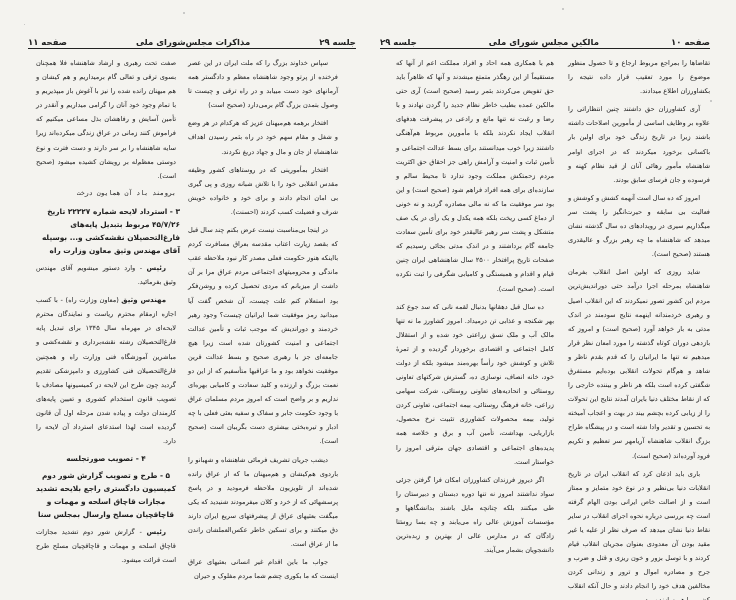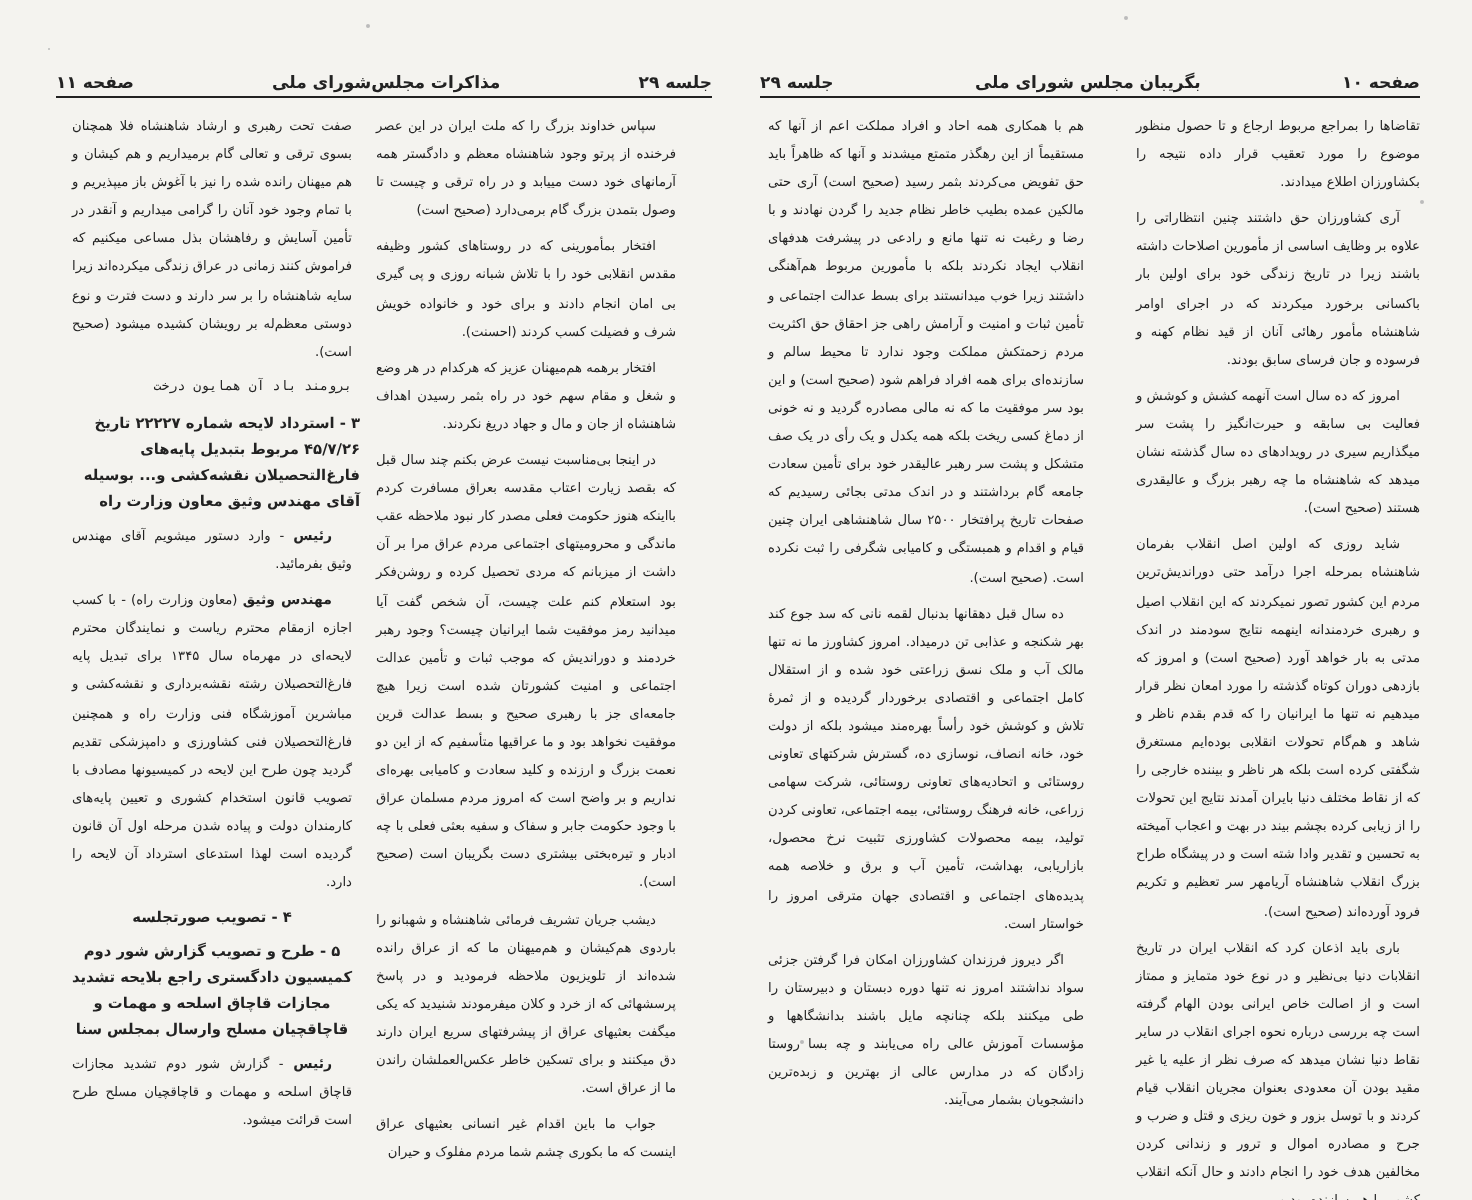--- a/index.html
+++ b/index.html
@@ -29,21 +29,21 @@
   .header span { padding-bottom:1px; white-space:nowrap; }
   .col {
     position:absolute; top:52px;
     direction:rtl; text-align:justify;
     font-size:6.6px; line-height:14.1px;
     font-family:"DejaVu Sans", sans-serif;
   }
   .page.left .col.c1 { left:184px; width:158px; }   
   .page.left .col.c2 { left:32px; width:148px; }    
   .page.right .col.c1 { left:196px; width:150px; }  
-  .page.right .col.c2 { left:12px; width:166px; }   
+  .page.right .col.c2 { left:24px; width:166px; }   
   .col p { margin:4px; text-indent:10px; }
   .col p.noind { text-indent:0; }
   .col .poem { text-align:right; text-indent:0;font-family:Liberation Mono, monospace; }
   .col h3 {
     margin:4px 0 4px 0; font-size:7.4px; line-height:13px;
     font-weight:bold; text-align:center;
   }
   .col h3.left { text-align:right; }
   .speaker { font-weight:bold; font-size:7px; }
   .speck { position:absolute; background:#bbb; border-radius:50%; }
@@ -55,43 +55,43 @@
 
   <div class="page left">
     <div class="header">
       <span>جلسه ۲۹</span>
       <span>مذاکرات مجلس‌شورای ملی</span>
       <span>صفحه ۱۱</span>
     </div>
 
     <div class="col c1">
       <p>سپاس خداوند بزرگ را که ملت ایران در این عصر فرخنده از پرتو وجود شاهنشاه معظم و دادگستر همه آرمانهای خود دست مییابد و در راه ترقی و چیست تا وصول بتمدن بزرگ گام برمی‌دارد (صحیح است)</p>
+      <p>افتخار برهمه هم‌میهنان عزیز که هرکدام در هر وضع و شغل و مقام سهم خود در راه بثمر رسیدن اهداف شاهنشاه از جان و مال و جهاد دریغ نکردند.</p>
       <p>افتخار بمأمورینی که در روستاهای کشور وظیفه مقدس انقلابی خود را با تلاش شبانه روزی و پی گیری بی امان انجام دادند و برای خود و خانواده خویش شرف و فضیلت کسب کردند (احسنت).</p>
-      <p>افتخار برهمه هم‌میهنان عزیز که هرکدام در هر وضع و شغل و مقام سهم خود در راه بثمر رسیدن اهداف شاهنشاه از جان و مال و جهاد دریغ نکردند.</p>
       <p>در اینجا بی‌مناسبت نیست عرض بکنم چند سال قبل که بقصد زیارت اعتاب مقدسه بعراق مسافرت کردم بااینکه هنوز حکومت فعلی مصدر کار نبود ملاحظه عقب ماندگی و محرومیتهای اجتماعی مردم عراق مرا بر آن داشت از میزبانم که مردی تحصیل کرده و روشن‌فکر بود استعلام کنم علت چیست، آن شخص گفت آیا میدانید رمز موفقیت شما ایرانیان چیست؟ وجود رهبر خردمند و دوراندیش که موجب ثبات و تأمین عدالت اجتماعی و امنیت کشورتان شده است زیرا هیچ جامعه‌ای جز با رهبری صحیح و بسط عدالت قرین موفقیت نخواهد بود و ما عراقیها متأسفیم که از این دو نعمت بزرگ و ارزنده و کلید سعادت و کامیابی بهره‌ای نداریم و بر واضح است که امروز مردم مسلمان عراق با وجود حکومت جابر و سفاک و سفیه بعثی فعلی با چه ادبار و تیره‌بختی بیشتری دست بگریبان است (صحیح است).</p>
       <p>دیشب جریان تشریف فرمائی شاهنشاه و شهبانو را باردوی هم‌کیشان و هم‌میهنان ما که از عراق رانده شده‌اند از تلویزیون ملاحظه فرمودید و در پاسخ پرسشهائی که از خرد و کلان میفرمودند شنیدید که یکی میگفت بعثیهای عراق از پیشرفتهای سریع ایران دارند دق میکنند و برای تسکین خاطر عکس‌العملشان راندن ما از عراق است.</p>
       <p>جواب ما باین اقدام غیر انسانی بعثیهای عراق اینست که ما بکوری چشم شما مردم مفلوک و حیران</p>
     </div>
 
     <div class="col c2">
       <p class="noind">صفت تحت رهبری و ارشاد شاهنشاه فلا همچنان بسوی ترقی و تعالی گام برمیداریم و هم کیشان و هم میهنان رانده شده را نیز با آغوش باز میپذیریم و با تمام وجود خود آنان را گرامی میداریم و آنقدر در تأمین آسایش و رفاهشان بذل مساعی میکنیم که فراموش کنند زمانی در عراق زندگی میکرده‌اند زیرا سایه شاهنشاه را بر سر دارند و دست فترت و نوع دوستی معظم‌له بر رویشان کشیده میشود (صحیح است).</p>
       <p class="poem">برومند باد آن همایون درخت</p>
       <h3 class="left">۳ - استرداد لایحه شماره ۲۲۲۲۷ تاریخ ۴۵/۷/۲۶ مربوط بتبدیل پایه‌های فارغ‌التحصیلان نقشه‌کشی و... بوسیله آقای مهندس وثیق معاون وزارت راه</h3>
       <p><span class="speaker">رئیس</span><span> - وارد دستور میشویم آقای مهندس وثیق بفرمائید.</span></p>
       <p><span class="speaker">مهندس وثیق</span><span> (معاون وزارت راه) - با کسب اجازه ازمقام محترم ریاست و نمایندگان محترم لایحه‌ای در مهرماه سال ۱۳۴۵ برای تبدیل پایه فارغ‌التحصیلان رشته نقشه‌برداری و نقشه‌کشی و مباشرین آموزشگاه فنی وزارت راه و همچنین فارغ‌التحصیلان فنی کشاورزی و دامپزشکی تقدیم گردید چون طرح این لایحه در کمیسیونها مصادف با تصویب قانون استخدام کشوری و تعیین پایه‌های کارمندان دولت و پیاده شدن مرحله اول آن قانون گردیده است لهذا استدعای استرداد آن لایحه را دارد.</span></p>
       <h3>۴ - تصویب صورتجلسه</h3>
       <h3>۵ - طرح و تصویب گزارش شور دوم کمیسیون دادگستری راجع بلایحه تشدید مجازات قاچاق اسلحه و مهمات و قاچاقچیان مسلح وارسال بمجلس سنا</h3>
       <p><span class="speaker">رئیس</span><span> - گزارش شور دوم تشدید مجازات قاچاق اسلحه و مهمات و قاچاقچیان مسلح طرح است قرائت میشود.</span></p>
     </div>
   </div>
 
   <div class="page right">
     <div class="header">
       <span>صفحه ۱۰</span>
-      <span>بگریبان مجلس شورای ملی</span>
+      <span>مالکین مجلس شورای ملی</span>
       <span>جلسه ۲۹</span>
     </div>
 
     <div class="col c1">
       <p class="noind">تقاضاها را بمراجع مربوط ارجاع و تا حصول منظور موضوع را مورد تعقیب قرار داده نتیجه را بکشاورزان اطلاع میدادند.</p>
       <p>آری کشاورزان حق داشتند چنین انتظاراتی را علاوه بر وظایف اساسی از مأمورین اصلاحات داشته باشند زیرا در تاریخ زندگی خود برای اولین بار باکسانی برخورد میکردند که در اجرای اوامر شاهنشاه مأمور رهائی آنان از قید نظام کهنه و فرسوده و جان فرسای سابق بودند.</p>
       <p>امروز که ده سال است آنهمه کشش و کوشش و فعالیت بی سابقه و حیرت‌انگیز را پشت سر میگذاریم سیری در رویدادهای ده سال گذشته نشان میدهد که شاهنشاه ما چه رهبر بزرگ و عالیقدری هستند (صحیح است).</p>
       <p>شاید روزی که اولین اصل انقلاب بفرمان شاهنشاه بمرحله اجرا درآمد حتی دوراندیش‌ترین مردم این کشور تصور نمیکردند که این انقلاب اصیل و رهبری خردمندانه اینهمه نتایج سودمند در اندک مدتی به بار خواهد آورد (صحیح است) و امروز که بازدهی دوران کوتاه گذشته را مورد امعان نظر قرار میدهیم نه تنها ما ایرانیان را که قدم بقدم ناظر و شاهد و هم‌گام تحولات انقلابی بوده‌ایم مستغرق شگفتی کرده است بلکه هر ناظر و بیننده خارجی را که از نقاط مختلف دنیا بایران آمدند نتایج این تحولات را از زیابی کرده بچشم بیند در بهت و اعجاب آمیخته به تحسین و تقدیر وادا شته است و در پیشگاه طراح بزرگ انقلاب شاهنشاه آریامهر سر تعظیم و تکریم فرود آورده‌اند (صحیح است).</p>
       <p>باری باید اذعان کرد که انقلاب ایران در تاریخ انقلابات دنیا بی‌نظیر و در نوع خود متمایز و ممتاز است و از اصالت خاص ایرانی بودن الهام گرفته است چه بررسی درباره نحوه اجرای انقلاب در سایر نقاط دنیا نشان میدهد که صرف نظر از علیه یا غیر مقید بودن آن معدودی بعنوان مجریان انقلاب قیام کردند و با توسل بزور و خون ریزی و قتل و ضرب و جرح و مصادره اموال و ترور و زندانی کردن مخالفین هدف خود را انجام دادند و حال آنکه انقلاب کشور ما هم سازنده بود و</p>
     </div>

